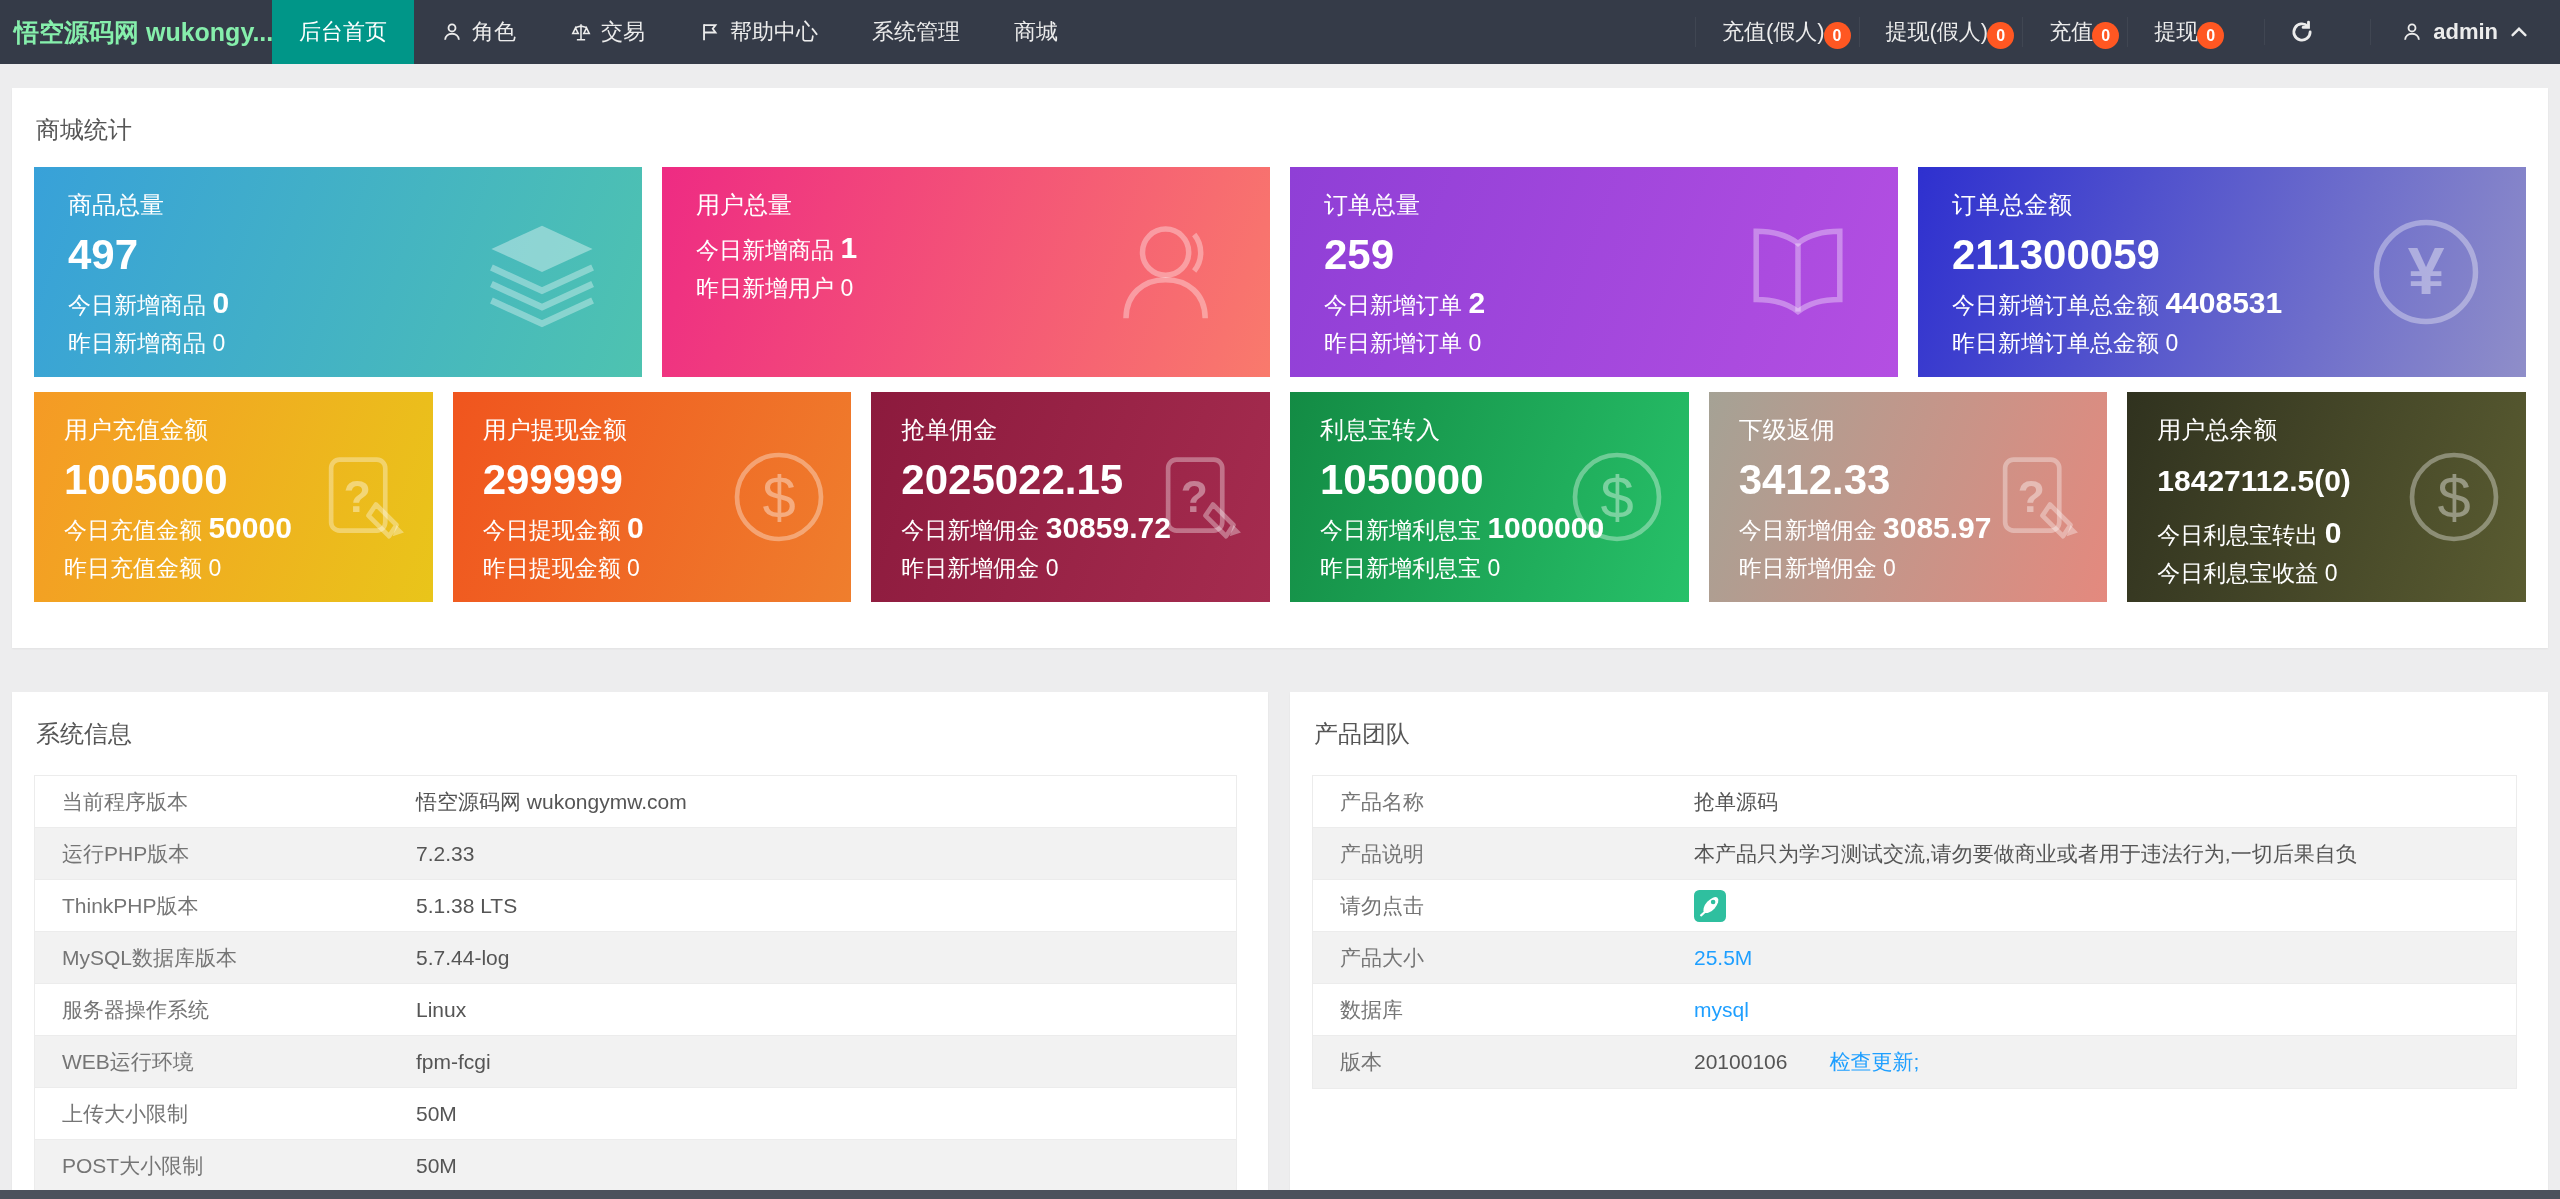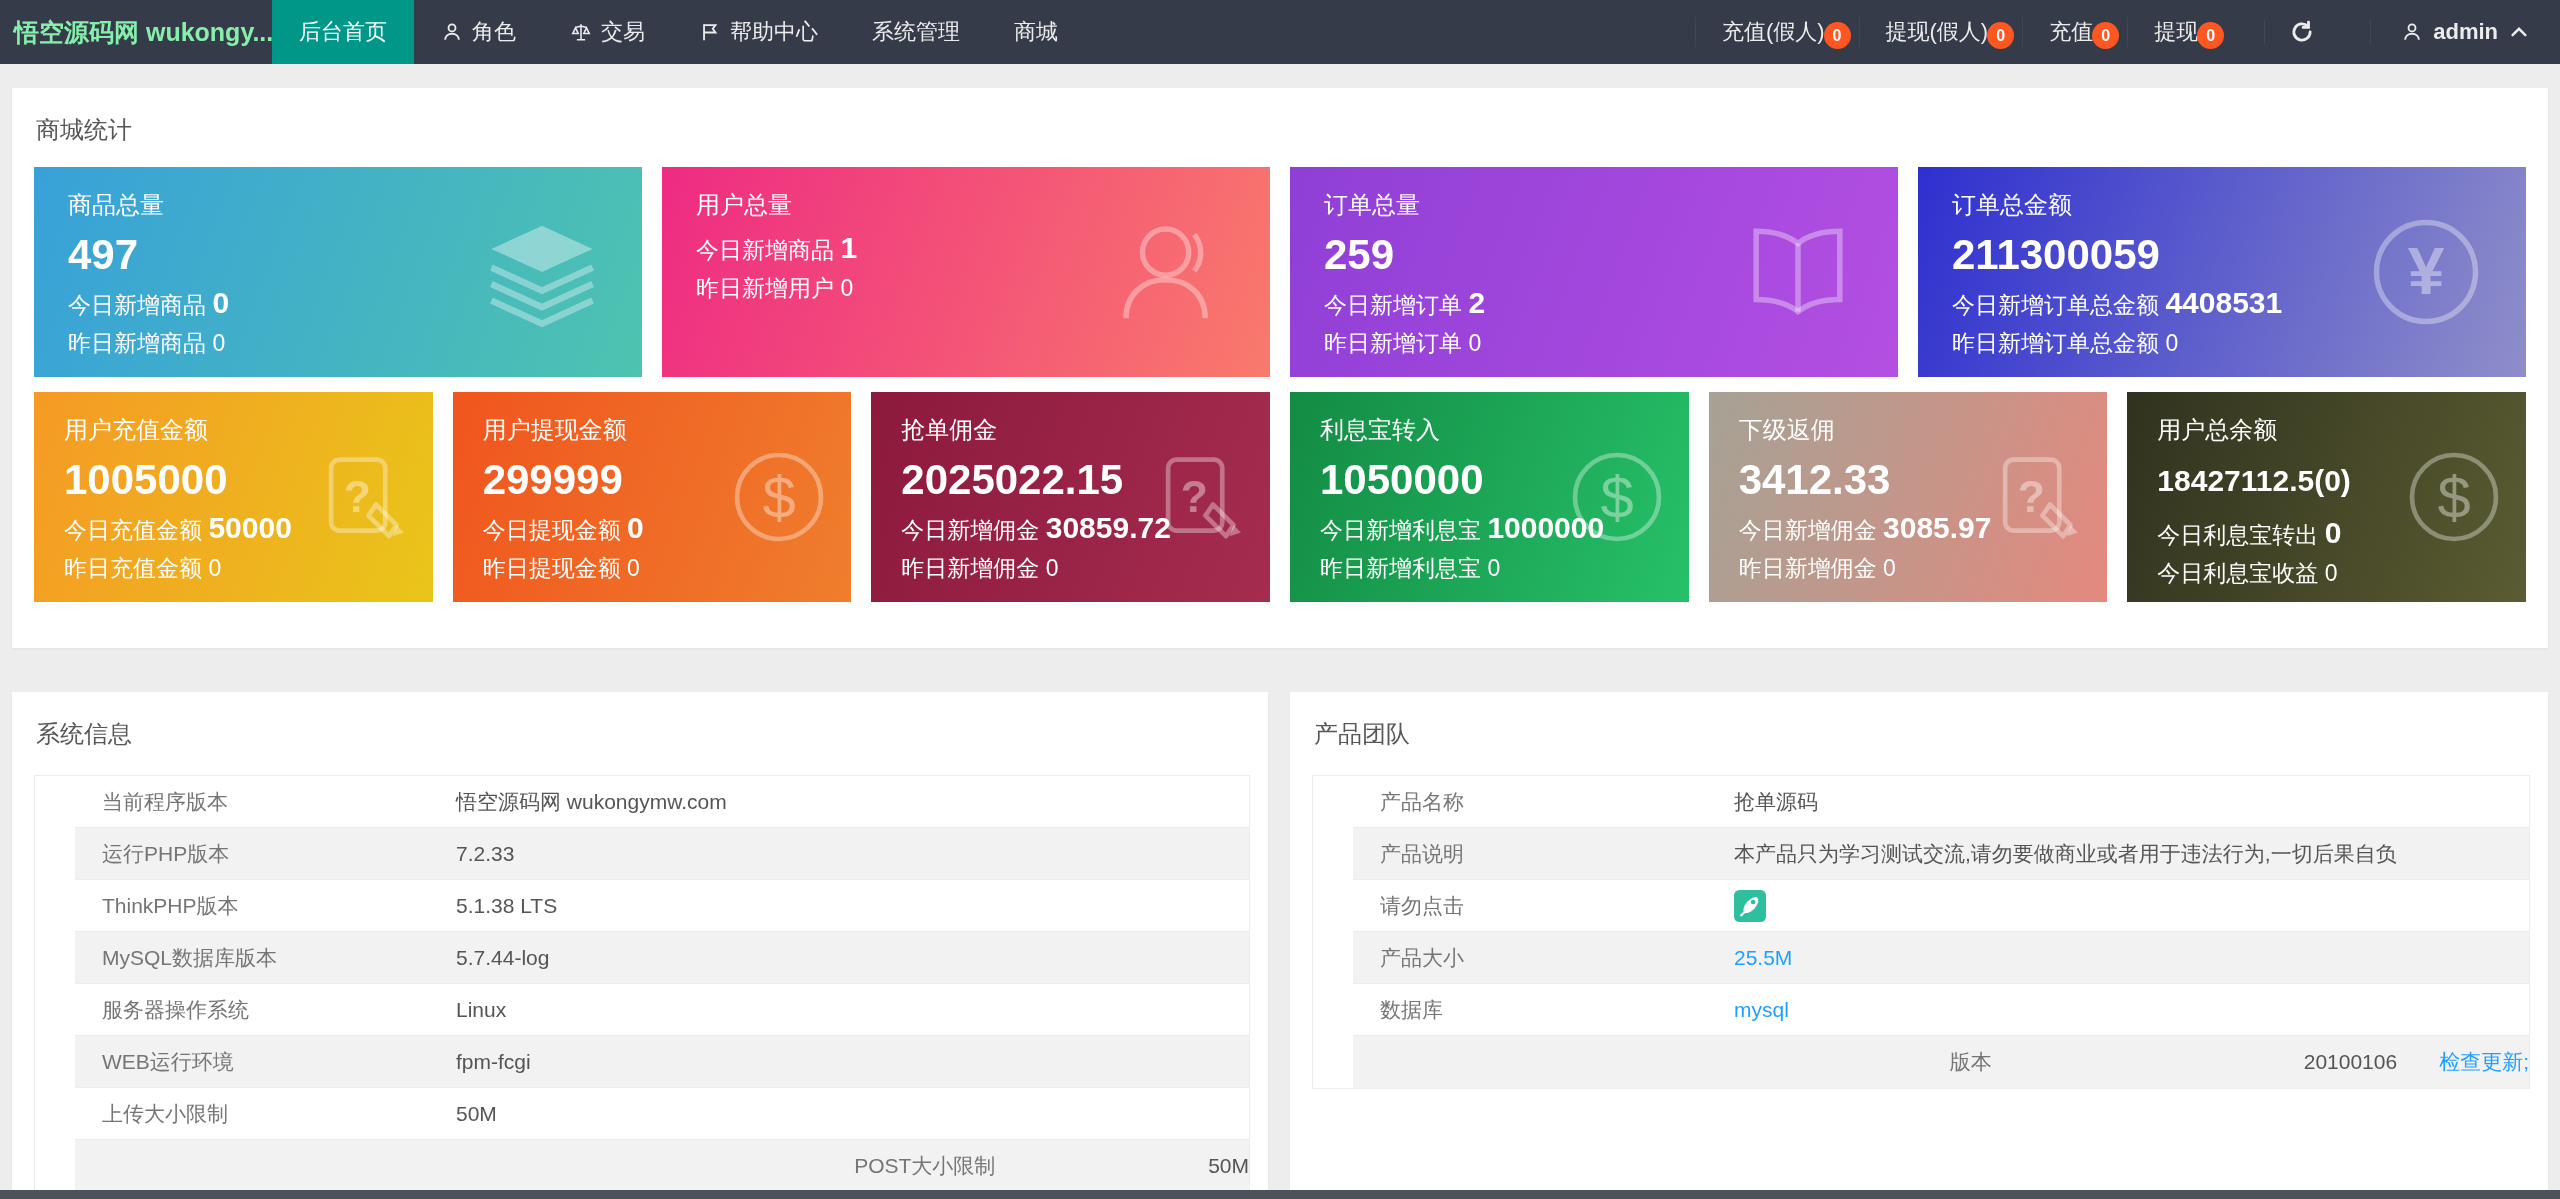--- a/index.html
+++ b/index.html
@@ -37,23 +37,23 @@
   .card-line { font-size:23px; margin-top:7px; white-space:nowrap; }
   .card-line .v2 { font-size:30px; font-weight:bold; }
   .card-line .v3 { font-size:23px; }
   .card-icon-box { position:absolute; right:34px; top:50%; transform:translateY(-50%); width:132px; height:132px; }
   .cards-row2 .card-icon-box { right:16px; width:112px; height:112px; }
   .card-icon-box svg { width:100%; height:100%; }
 
   
   .sys-panel  { position:absolute; left:12px;   top:692px; width:1256px; height:501px; }
   .team-panel { position:absolute; left:1290px; top:692px; right:12px;  height:501px; }
-  .info-table { position:absolute; left:22px; right:18px; top:83px; border:1px solid #ececec;padding-left:40px; }
+  .info-table { position:absolute; left:22px; right:31px; top:83px; border:1px solid #ececec; }
   .trow { display:flex; align-items:center; height:52px; border-bottom:1px solid #ececec; font-size:21px; }
-  .trow:last-child { border-bottom:none;justify-content:flex-end; }
+  .trow:last-child { border-bottom:none; }
   .trow:nth-child(even) { background:#f2f2f2; }
   .tlabel { width:381px; flex-shrink:0; padding-left:27px; color:#757575; }
   .tvalue { color:#555; display:flex; align-items:center; }
   .tvalue .link, a.link { color:#1e9fff; text-decoration:none; cursor:pointer; }
   .ver-gap { margin-left:42px; }
   .rocket-svg { width:32px; height:32px; cursor:pointer; }
 
   
   .bottom-bar { position:absolute; left:0; bottom:0; width:100%; height:9px; background:#4c515c; z-index:6; }
 </style>

